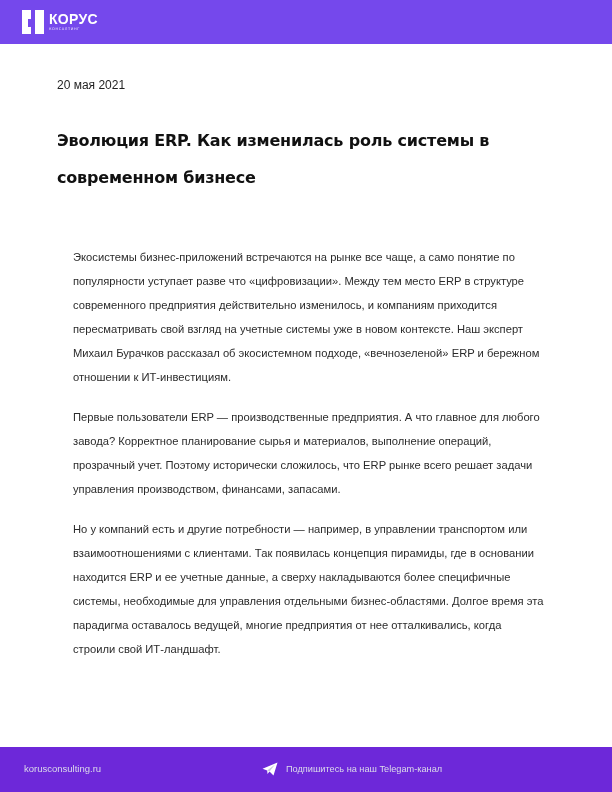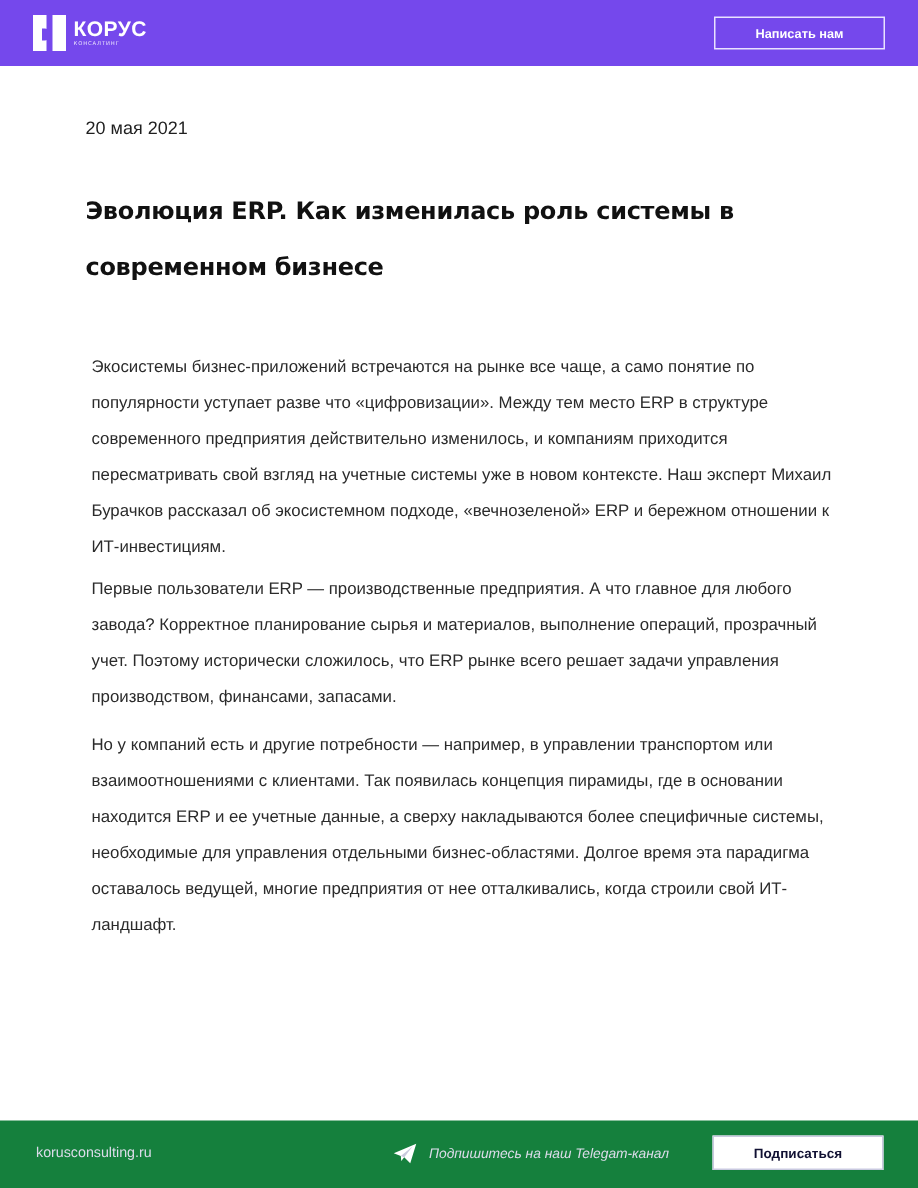--- a/index.html
+++ b/index.html
@@ -33,36 +33,36 @@
     .title {
       position: absolute; left: 57px; top: 122px; width: 500px;
       font-family: "DejaVu Sans", sans-serif; font-weight: bold; font-size: 16px;
       line-height: 37px; color: #111111; letter-spacing: -0.2px;
     }
     .article {
       position: absolute; left: 57px; top: 229px; width: 505px;
       font-family: "Liberation Sans", sans-serif; font-size: 11.2px;
       line-height: 24px; color: #2b2b2b;
     }
-    .article p { margin: 4px; }
+    .article p { margin: 16px; }
     .article p + p.gap { margin-top: 8px; }
 
     .footer {
       position: absolute; left: 0; top: 747px; width: 612px; height: 45px;
-      background: #15803d;
+      background: #6d28d9;
     }
     .site-link {
       position: absolute; left: 24px; top: 16px; color: #dcdcea;
       font-family: "Liberation Sans", sans-serif; font-size: 9.5px;
     }
     .tg { position: absolute; left: 262px; top: 15px; display: flex; align-items: center; }
     .tg-icon { width: 16px; height: 14px; }
     .tg-text {
       margin-left: 8px; color: #dcdcea;
-      font-family: "Liberation Sans", sans-serif; font-size: 9.2px; font-style: italic;
+      font-family: "Liberation Sans", sans-serif; font-size: 9.2px;
     }
     .sub-btn {
       position: absolute; left: 475px; top: 10px; width: 114px; height: 23px;
       background: #ffffff; color: #111133; border: 1px solid #c9c9e0;
       font-family: "Liberation Sans", sans-serif; font-weight: bold; font-size: 9px;
       display: flex; align-items: center; justify-content: center;
     }
   </style>
 </head>
 <body>
@@ -72,21 +72,20 @@
     <div class="logo-mark">
       <div class="bar-l"></div>
       <div class="bar-r"></div>
       <div class="notch"></div>
     </div>
     <div class="logo-text">
       <span class="logo-name">КОРУС</span>
       <span class="logo-sub">КОНСАЛТИНГ</span>
     </div>
   </div>
-  <div class="write-btn">Написать нам</div>
 </header>
 
 <div class="date">20 мая 2021</div>
 
 <h1 class="title">Эволюция ERP. Как изменилась роль системы в современном бизнесе</h1>
 
 <div class="article">
   <p>Экосистемы бизнес-приложений встречаются на рынке все чаще, а само понятие по популярности уступает разве что «цифровизации». Между тем место ERP в структуре современного предприятия действительно изменилось, и компаниям приходится пересматривать свой взгляд на учетные системы уже в новом контексте. Наш эксперт Михаил Бурачков рассказал об экосистемном подходе, «вечнозеленой» ERP и бережном отношении к ИТ-инвестициям.</p>
   <p>Первые пользователи ERP — производственные предприятия. А что главное для любого завода? Корректное планирование сырья и материалов, выполнение операций, прозрачный учет. Поэтому исторически сложилось, что ERP рынке всего решает задачи управления производством, финансами, запасами.</p>
   <p class="gap">Но у компаний есть и другие потребности — например, в управлении транспортом или взаимоотношениями с клиентами. Так появилась концепция пирамиды, где в основании находится ERP и ее учетные данные, а сверху накладываются более специфичные системы, необходимые для управления отдельными бизнес-областями. Долгое время эта парадигма оставалось ведущей, многие предприятия от нее отталкивались, когда строили свой ИТ-ландшафт.</p>
@@ -94,14 +93,13 @@
 
 <footer class="footer">
   <span class="site-link">korusconsulting.ru</span>
   <div class="tg">
     <svg class="tg-icon" viewBox="0 0 16 14">
       <path d="M0.5 6.8 L15.5 0.5 L11.5 13.5 L7.5 9.5 L5.5 12 L5.2 8.6 Z" fill="#ffffff"></path>
       <path d="M5.2 8.6 L13 2.4 L7.5 9.5 Z" fill="#c9c9dd"></path>
     </svg>
     <span class="tg-text">Подпишитесь на наш Telegam-канал</span>
   </div>
-  <div class="sub-btn">Подписаться</div>
 </footer>
 
 </body></html>

